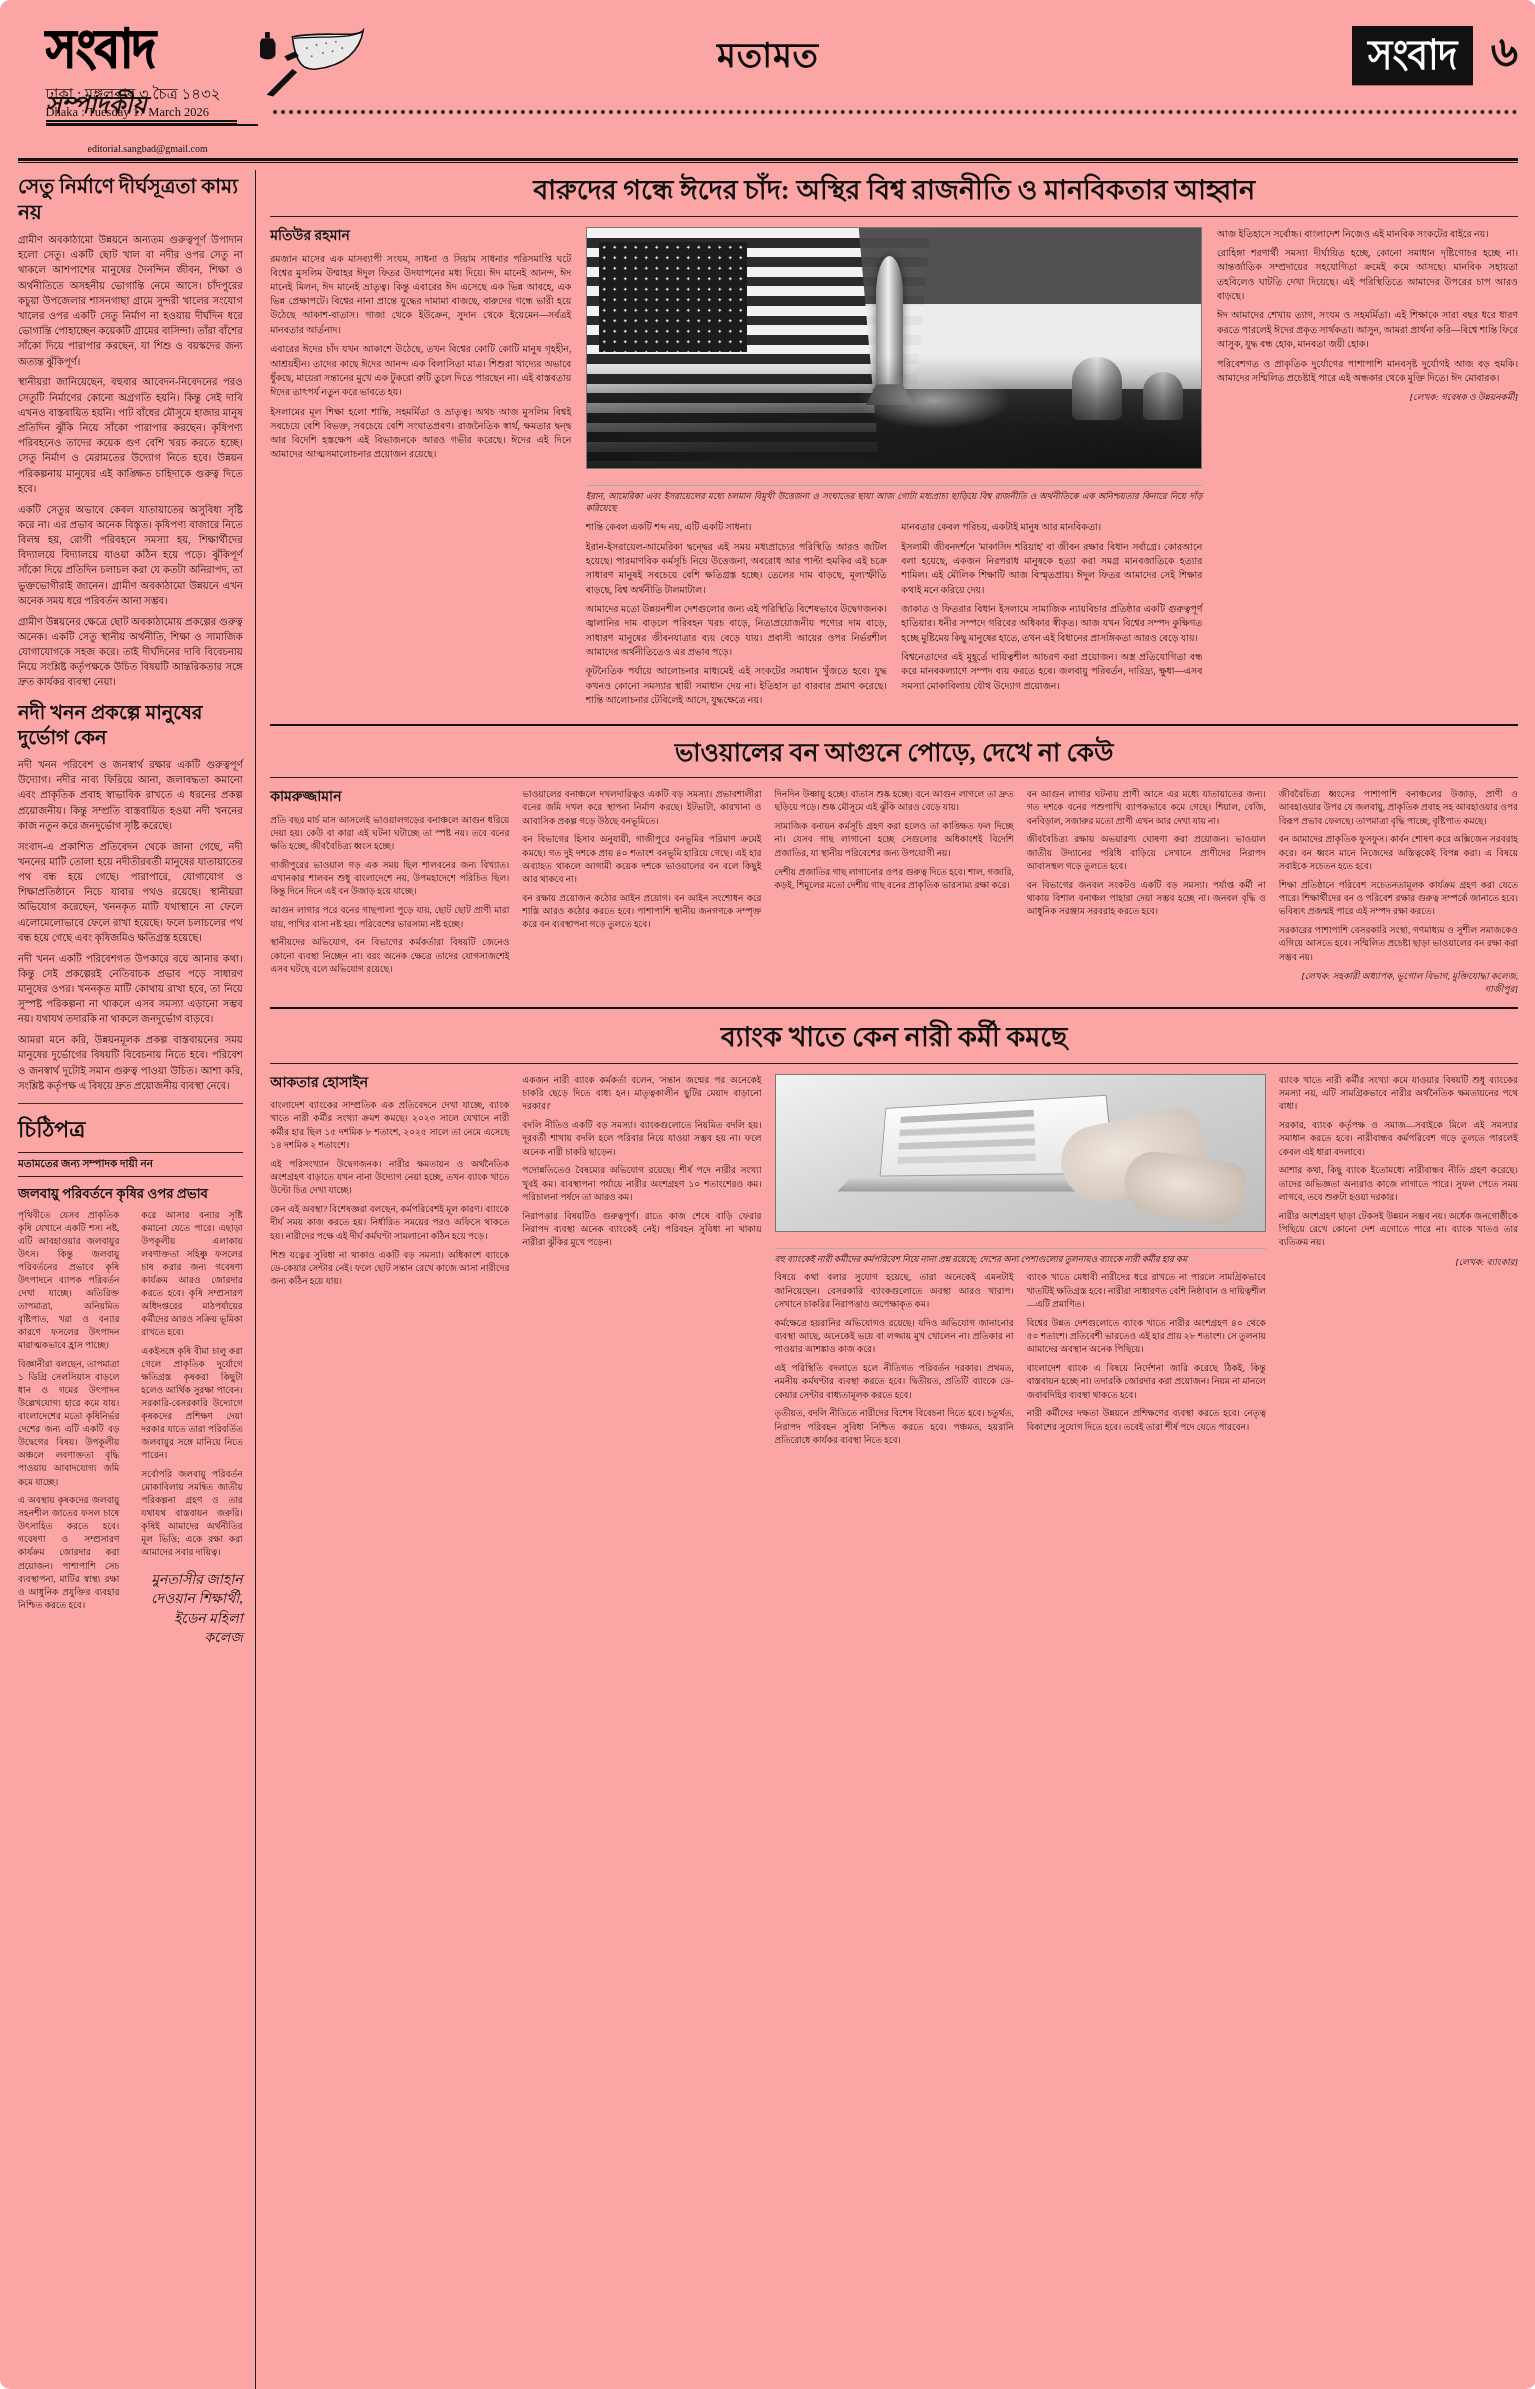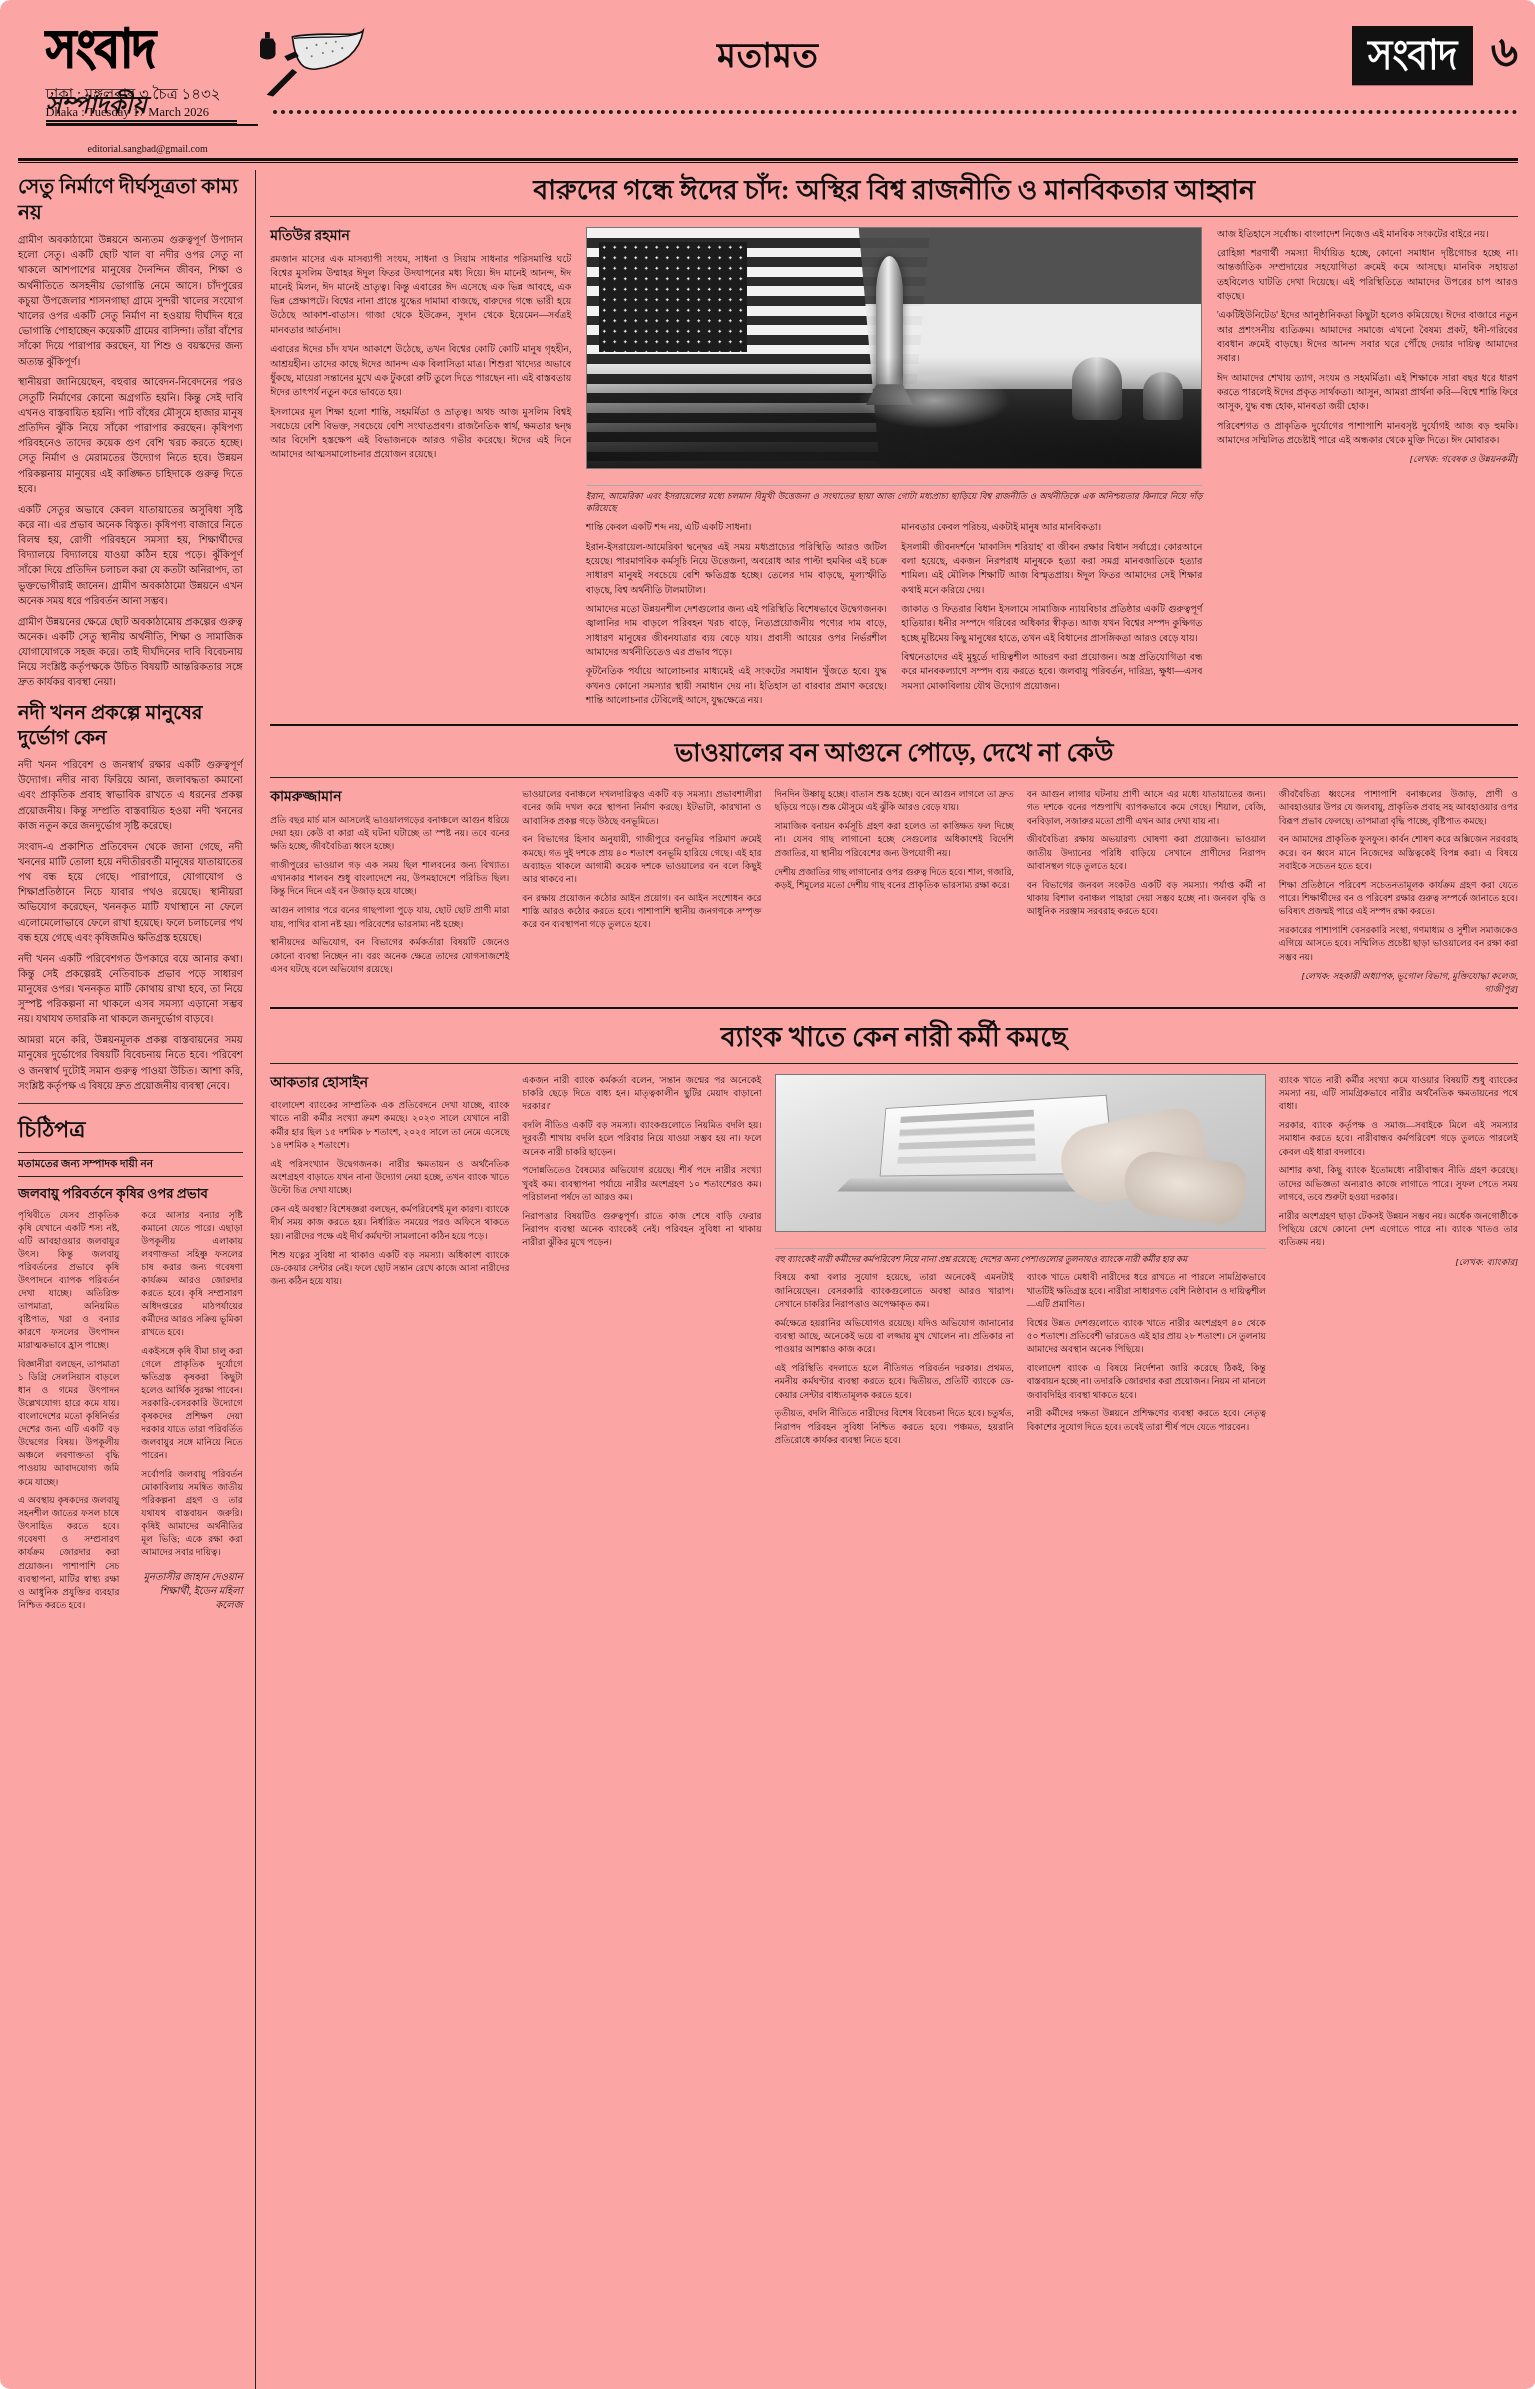--- a/index.html
+++ b/index.html
@@ -163,21 +163,21 @@
     line-height: 1.35;
     margin-bottom: 5.7px;
   }
   .two-mini {
     display: grid;
     grid-template-columns: 1fr 1fr;
     gap: 22px;
   }
   .two-mini p { font-size: 9px; line-height: 1.45; }
   .sig {
-    font-size: 10px;
+    font-size: 14px;
     text-align: right;
     font-style: italic;
     margin-top: 10px;
     line-height: 1.4;
   }
 
   
   .main { padding-left: 13px; }
 
   .feature-title {
@@ -489,21 +489,20 @@
               <p>ইসলামী জীবনদর্শনে 'মাকাসিদ শরিয়াহ' বা জীবন রক্ষার বিধান সর্বাগ্রে। কোরআনে বলা হয়েছে, একজন নিরপরাধ মানুষকে হত্যা করা সমগ্র মানবজাতিকে হত্যার শামিল। এই মৌলিক শিক্ষাটি আজ বিস্মৃতপ্রায়। ঈদুল ফিতর আমাদের সেই শিক্ষার কথাই মনে করিয়ে দেয়।</p>
               <p>জাকাত ও ফিতরার বিধান ইসলামে সামাজিক ন্যায়বিচার প্রতিষ্ঠার একটি গুরুত্বপূর্ণ হাতিয়ার। ধনীর সম্পদে গরিবের অধিকার স্বীকৃত। আজ যখন বিশ্বের সম্পদ কুক্ষিগত হচ্ছে মুষ্টিমেয় কিছু মানুষের হাতে, তখন এই বিধানের প্রাসঙ্গিকতা আরও বেড়ে যায়।</p>
               <p>বিশ্বনেতাদের এই মুহূর্তে দায়িত্বশীল আচরণ করা প্রয়োজন। অস্ত্র প্রতিযোগিতা বন্ধ করে মানবকল্যাণে সম্পদ ব্যয় করতে হবে। জলবায়ু পরিবর্তন, দারিদ্র্য, ক্ষুধা—এসব সমস্যা মোকাবিলায় যৌথ উদ্যোগ প্রয়োজন।</p>
             </div>
           </div>
         </div>
 
         <div class="col">
           <p>আজ ইতিহাসে সর্বোচ্চ। বাংলাদেশ নিজেও এই মানবিক সংকটের বাইরে নয়।</p>
           <p>রোহিঙ্গা শরণার্থী সমস্যা দীর্ঘায়িত হচ্ছে, কোনো সমাধান দৃষ্টিগোচর হচ্ছে না। আন্তর্জাতিক সম্প্রদায়ের সহযোগিতা ক্রমেই কমে আসছে। মানবিক সহায়তা তহবিলেও ঘাটতি দেখা দিয়েছে। এই পরিস্থিতিতে আমাদের উপরের চাপ আরও বাড়ছে।</p>
-          <p>'একটিইউনিটেড' ইদের আনুষ্ঠানিকতা কিছুটা হলেও কমিয়েছে। ঈদের বাজারে নতুন আর প্রশংসনীয় ব্যতিক্রম। আমাদের সমাজে এখনো বৈষম্য প্রকট, ধনী-গরিবের ব্যবধান ক্রমেই বাড়ছে। ঈদের আনন্দ সবার ঘরে পৌঁছে দেয়ার দায়িত্ব আমাদের সবার।</p>
           <p>ঈদ আমাদের শেখায় ত্যাগ, সংযম ও সহমর্মিতা। এই শিক্ষাকে সারা বছর ধরে ধারণ করতে পারলেই ঈদের প্রকৃত সার্থকতা। আসুন, আমরা প্রার্থনা করি—বিশ্বে শান্তি ফিরে আসুক, যুদ্ধ বন্ধ হোক, মানবতা জয়ী হোক।</p>
           <p>পরিবেশগত ও প্রাকৃতিক দুর্যোগের পাশাপাশি মানবসৃষ্ট দুর্যোগই আজ বড় হুমকি। আমাদের সম্মিলিত প্রচেষ্টাই পারে এই অন্ধকার থেকে মুক্তি দিতে। ঈদ মোবারক।</p>
           <p></p>
           <div class="author-note">[লেখক: গবেষক ও উন্নয়নকর্মী]</div>
         </div>
       </div>
 
       <div class="thick-sep"></div>
 
       <div class="feature-title two">ভাওয়ালের বন আগুনে পোড়ে, দেখে না কেউ</div>

